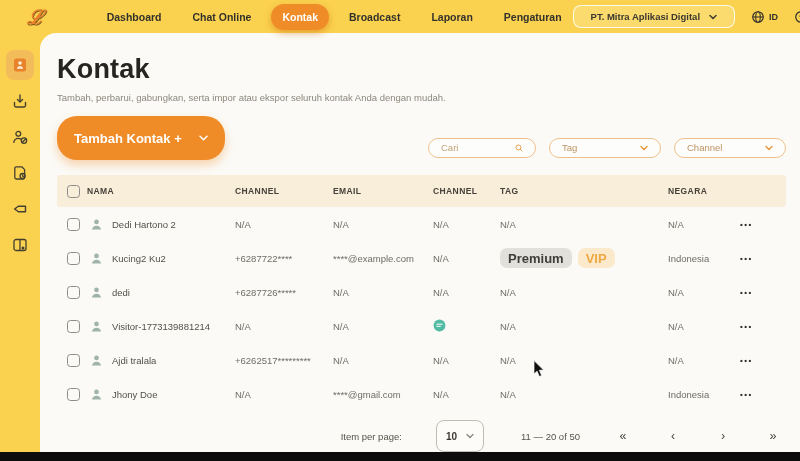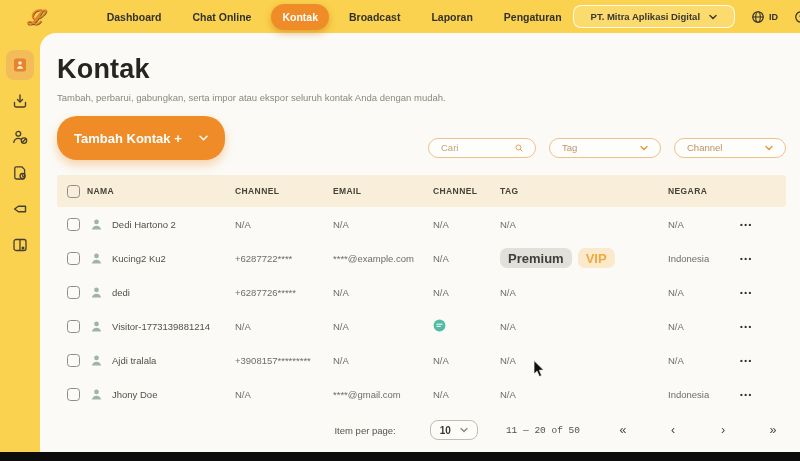--- a/index.html
+++ b/index.html
@@ -45,22 +45,22 @@
   .cb { width:13px; height:13px; border:1.5px solid #8E8C86; border-radius:3.5px; margin-left:10px; background:transparent; cursor:pointer; }
   .name-cell { display:flex; align-items:center; gap:9px; padding-left:3px; }
   .cell { font-size:9.5px; color:#6E6D68; }
   .name-text { color:#525049; }
   .tagwrap { display:flex; gap:6px; align-items:center; }
   .tagpill { font-size:13px; font-weight:700; padding:2.5px 8px; border-radius:7px; }
   .dots { font-size:8px; letter-spacing:1.5px; color:#2E2D28; cursor:pointer; font-weight:700; }
   
   .foot { margin-top:9px; display:flex; align-items:center; justify-content:flex-end; font-size:9.5px; color:#56534B;gap:24px; }
   .pp-label { margin-right:10px; }
-  .pp-select { display:flex; align-items:center; gap:9px; border:1px solid #BFBDB5; border-radius:8px; height:20px; padding:0 9px; font-size:10px; font-weight:700; color:#3A382F; cursor:pointer; background:#FDFCF9; }
-  .range { margin-left:4px; margin-right:6px;font-family:Liberation Mono, monospace; }
+  .pp-select { display:flex; align-items:center; gap:9px; border:1px solid #BFBDB5; border-radius:8px; height:32px; padding:0 9px; font-size:10px; font-weight:700; color:#3A382F; cursor:pointer; background:#FDFCF9; }
+  .range { margin-left:13px; margin-right:6px; }
   .pgbtn { width:26px; text-align:center; font-size:12.5px; color:#45433C; cursor:pointer; user-select:none; }
   
   .bottombar { position:absolute; bottom:0; left:0; right:0; height:9px; background:#0C0C0C; z-index:6; }
   .cursor { position:absolute; left:533px; top:360px; z-index:9; pointer-events:none; }
 </style>
 </head>
 <body>
 
 <div class="topbar">
   <div class="logo">ℒ</div>
@@ -297,21 +297,21 @@
     <div>
             <div class="cb"></div>
           </div>
     <div class="name-cell">
       <svg width="13" height="13" viewBox="0 0 16 16">
               <circle cx="8" cy="4.8" r="2.9" fill="#9FB3AC"></circle>
               <path d="M2.3 14.2c.6-3.1 2.9-4.7 5.7-4.7s5.1 1.6 5.7 4.7z" fill="#9FB3AC"></path>
             </svg>
       <span class="cell name-text">Ajdi tralala</span>
     </div>
-    <div class="cell">+3908157*********</div>
+    <div class="cell">+6262517*********</div>
     <div class="cell">N/A</div>
     <div class="cell">
       
       <span>N/A</span>
     </div>
     <div class="cell">
             <div class="tagwrap">N/A</div>
           </div>
     <div class="cell">N/A</div>
     <div class="dots">•••</div>

